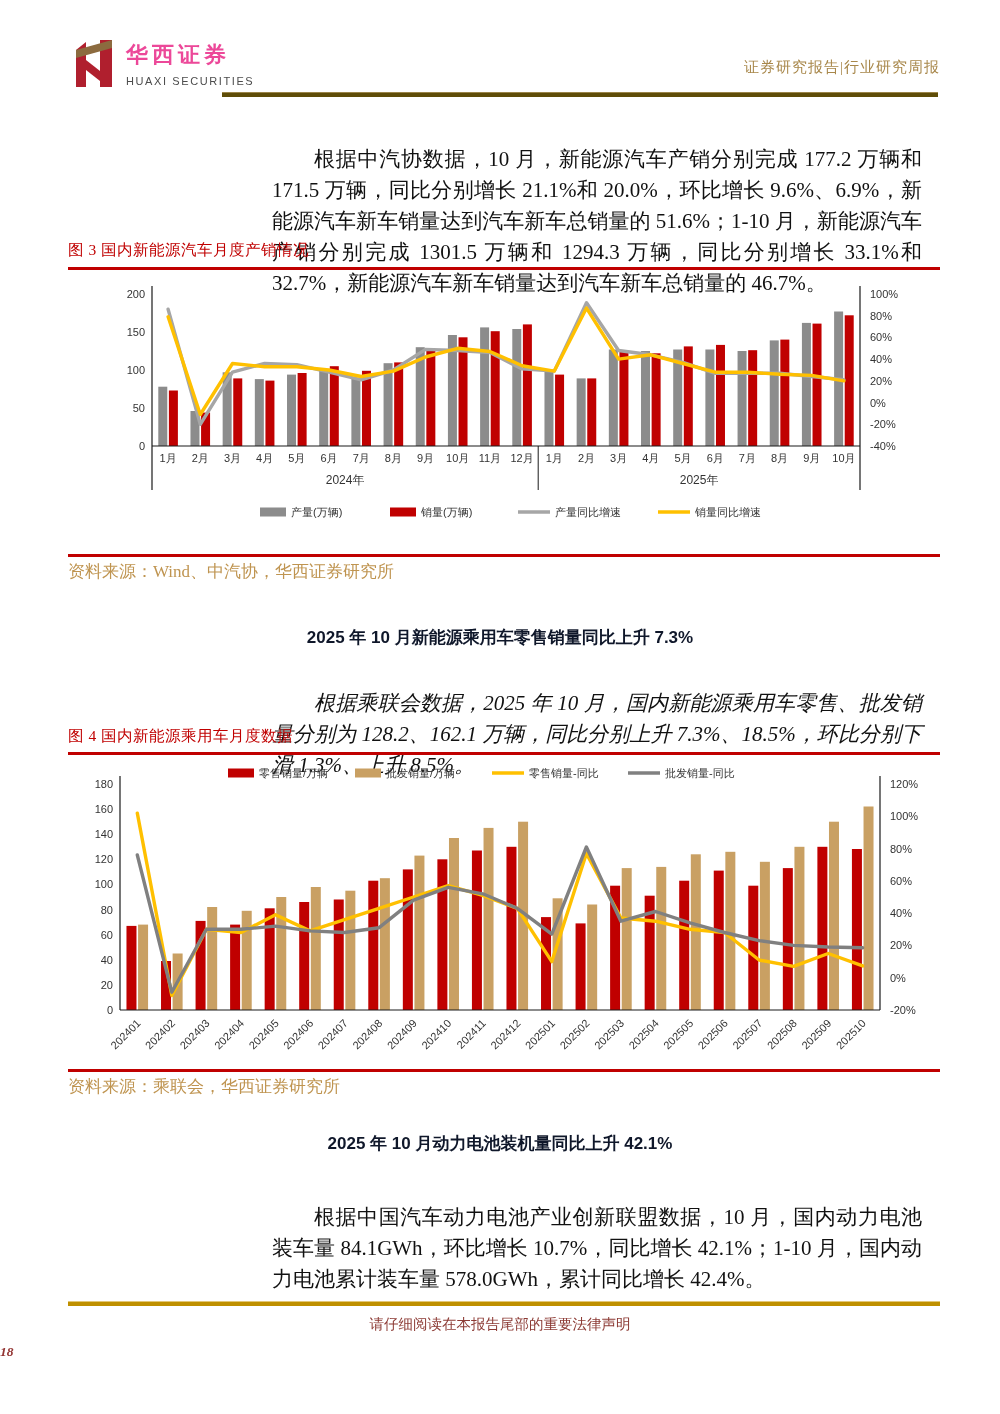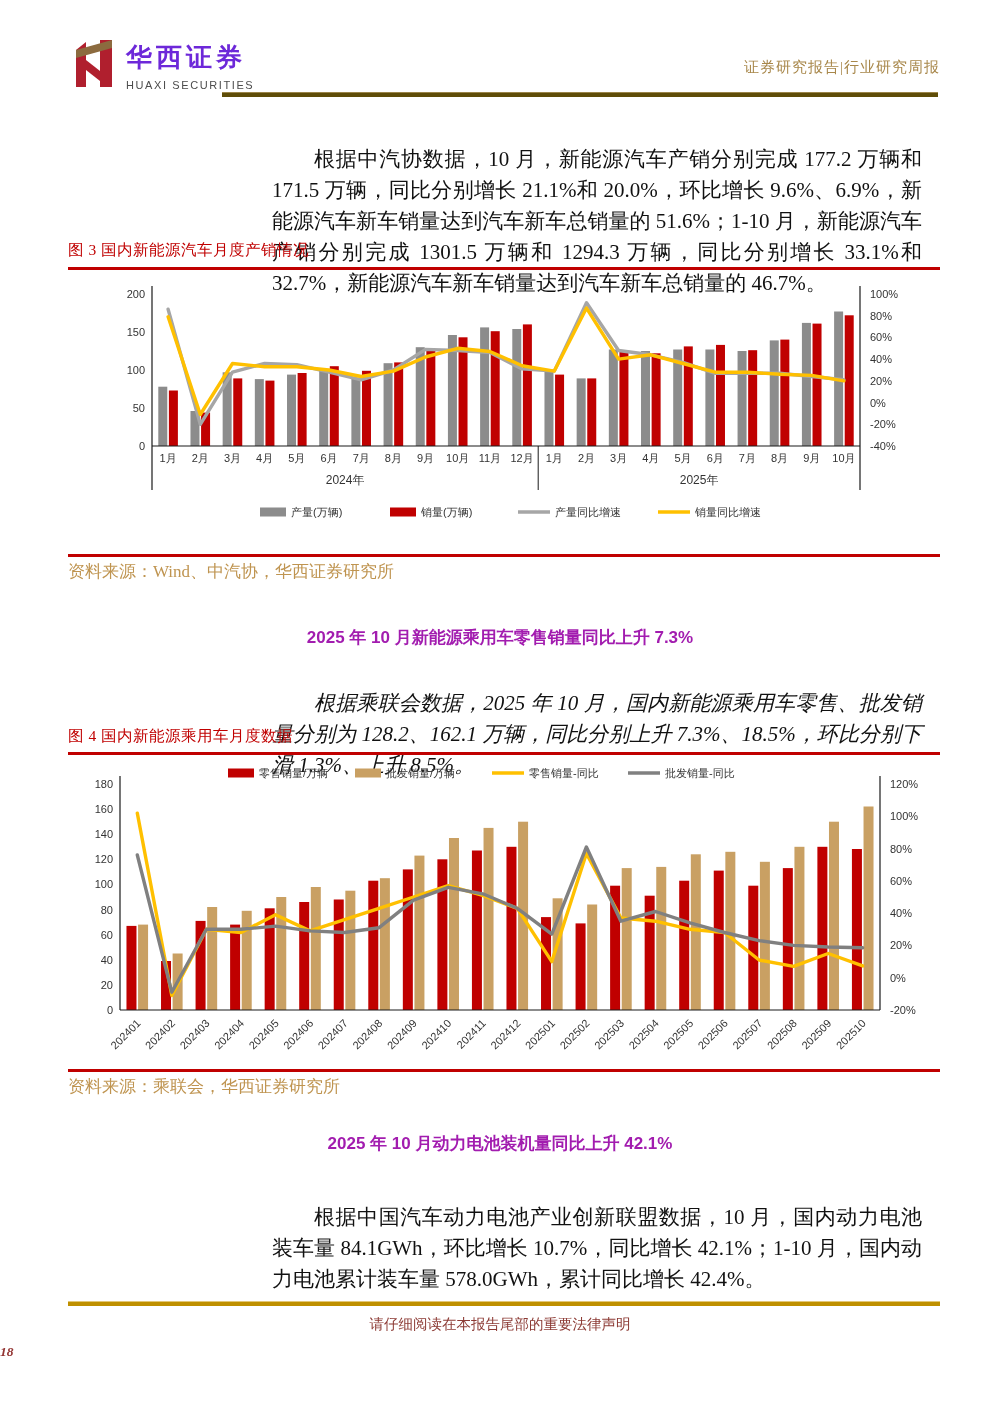--- a/index.html
+++ b/index.html
@@ -1,27 +1,27 @@
 <!DOCTYPE html>
 <html><head>
 <meta charset="utf-8">
 <style>
   html,body{margin:0;padding:0;background:#ffffff;}
   body{width:1000px;height:1414px;position:relative;font-family:"Liberation Serif","DejaVu Serif",serif;color:#111;}
   .abs{position:absolute;}
   
   .logo-wrap{left:72px;top:38px;display:flex;align-items:flex-start;}
   .logo-text{margin-left:10px;}
-  .brand-cn{font-family:"Liberation Sans","DejaVu Sans",sans-serif;font-weight:bold;font-size:26px;letter-spacing:4px;color:#6d28d9;line-height:1;margin-top:6px;}
+  .brand-cn{font-family:"Liberation Sans","DejaVu Sans",sans-serif;font-weight:bold;font-size:22px;letter-spacing:4px;color:#ec4899;line-height:1;margin-top:6px;}
   .brand-en{font-family:"Liberation Sans","DejaVu Sans",sans-serif;font-size:11px;letter-spacing:1.6px;color:#4c4c4c;margin-top:9px;}
   .report-tag{right:60px;top:58px;font-size:15px;color:#a8874a;letter-spacing:1px;}
   .header-rule{left:222px;top:92px;width:716px;height:3.5px;background:#5f4d08;border-top:1px solid #9b854a;}
   
   .para{left:272px;width:650px;font-size:21px;line-height:31px;text-align:justify;text-indent:2em;margin-top:32px;}
-  .sec-heading{left:0;width:1000px;text-align:center;font-family:"Liberation Sans","DejaVu Sans",sans-serif;font-weight:bold;font-size:17px;color:#a21caf;}
+  .sec-heading{left:0;width:1000px;text-align:center;font-family:"Liberation Sans","DejaVu Sans",sans-serif;font-weight:bold;font-size:17px;color:#0f172a;}
   .fig-title{left:68px;font-size:15.5px;color:#c00000;letter-spacing:.5px;}
   .red-rule{left:68px;width:872px;height:3px;background:#c00000;}
   .red-rule.thin{height:2.5px;}
   .source{left:68px;font-size:17px;color:#bf9450;}
   
   .footer-rule{left:68px;top:1301px;width:872px;height:3.5px;background:#bf9000;border-top:1px solid #e3c878;}
   .legal{left:0;top:1315px;width:1000px;text-align:center;font-size:14.5px;color:#8c3a34;}
   .pageno{left:0;top:1344px;width:1000px;text-align:left;font-size:13.5px;color:#943634;font-weight:bold;font-style:italic;font-family:"Liberation Serif",serif;}
   
   .ctick{font:11px "Liberation Sans","DejaVu Sans",sans-serif;fill:#333;}

